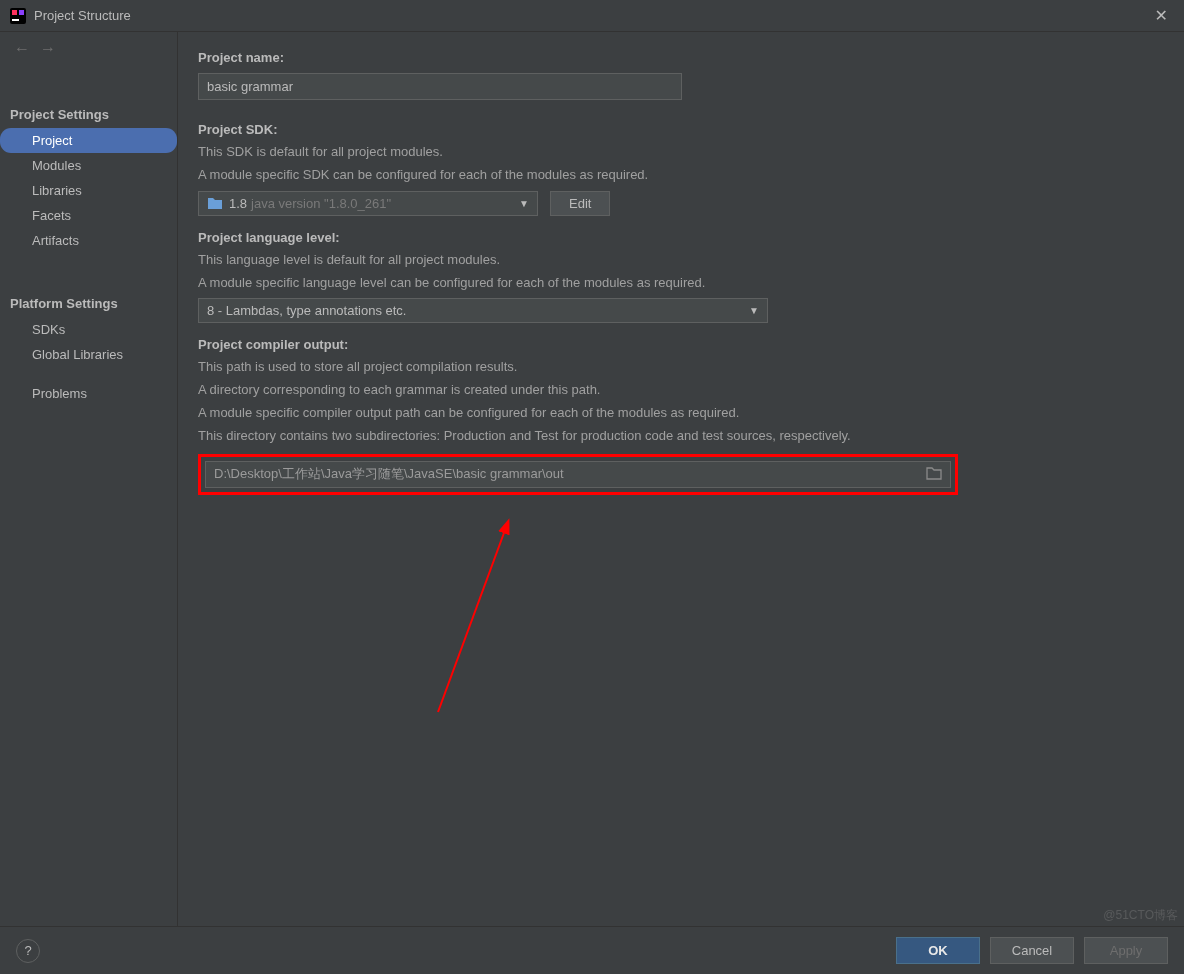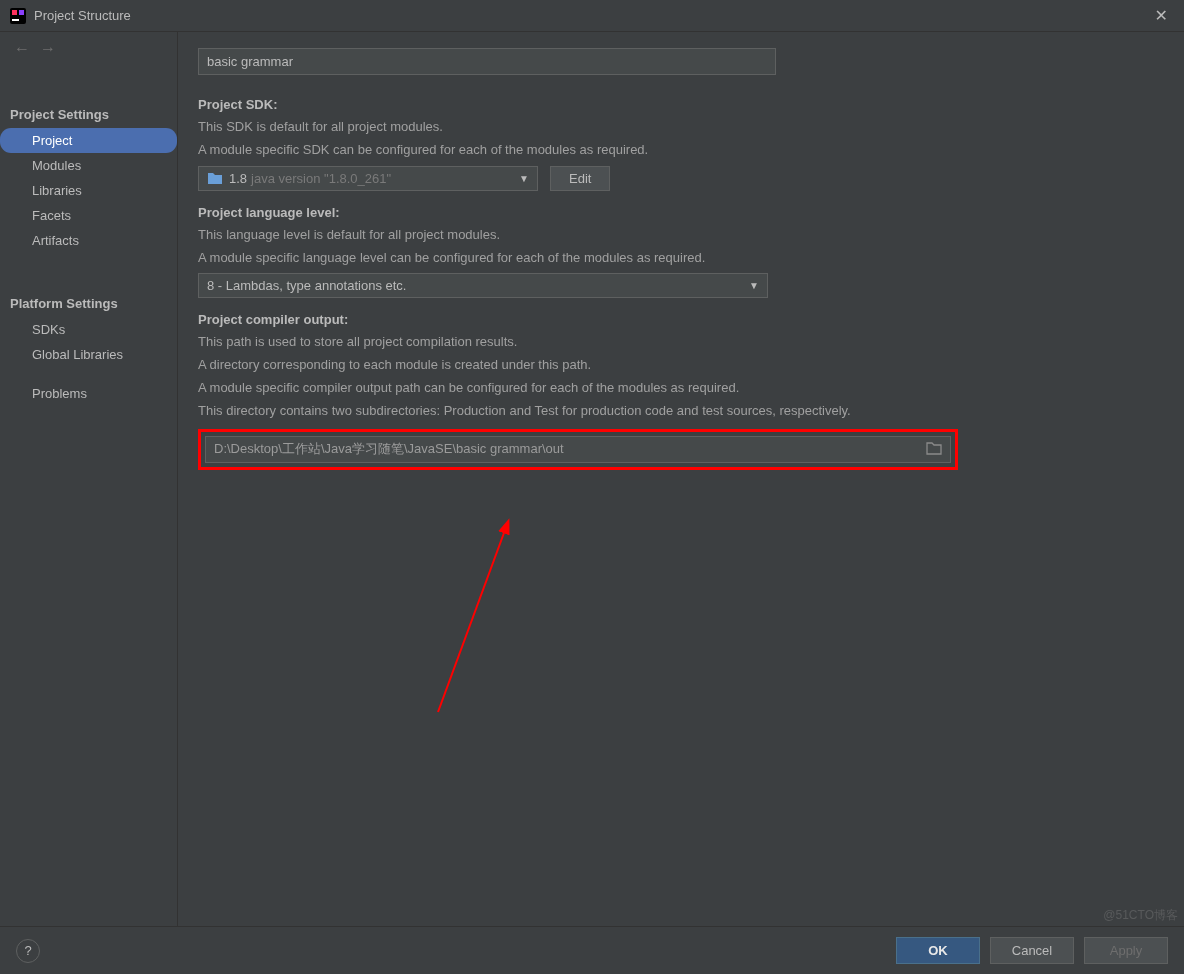--- a/index.html
+++ b/index.html
@@ -89,21 +89,21 @@
       color: #a0a0a0;
       margin-bottom: 4px;
       line-height: 1.45;
     }
     .text-input {
       background: #45494a;
       border: 1px solid #5e6060;
       color: #bbbbbb;
       padding: 5px 8px;
       font-size: 13px;
-      width: 578px;
+      width: 484px;
       margin-top: 2px;
       margin-bottom: 14px;
       outline: none;
     }
     .select-row {
       display: flex;
       gap: 12px;
       align-items: center;
       margin-top: 6px;
       margin-bottom: 14px;
@@ -251,20 +251,21 @@
     <div class="sidebar-item"><span>Artifacts</span></div>
     <div class="section-header">Platform Settings</div>
     <div class="sidebar-item"><span>SDKs</span></div>
     <div class="sidebar-item"><span>Global Libraries</span></div>
     <div class="spacer-sm"></div>
     <div class="sidebar-item" style="padding-left:32px;"><span>Problems</span></div>
   </div>
 
   <div class="content">
     <div class="section-block">
+      <div class="field-label">Project name:</div>
       <input class="text-input" value="basic grammar" style="">
     </div>
 
     <div class="section-block">
       <div class="field-label">Project SDK:</div>
       <div class="help-text">This SDK is default for all project modules.</div>
       <div class="help-text">A module specific SDK can be configured for each of the modules as required.</div>
       <div class="select-row">
         <div class="select-box">
           <span class="folder-icon">
@@ -288,21 +289,21 @@
         <div class="select-box wide">
           <span>8 - Lambdas, type annotations etc.</span>
           <span class="chevron">▼</span>
         </div>
       </div>
     </div>
 
     <div class="section-block">
       <div class="field-label">Project compiler output:</div>
       <div class="help-text">This path is used to store all project compilation results.</div>
-      <div class="help-text">A directory corresponding to each module is created under this path.</div>
+      <div class="help-text">A directory corresponding to each grammar is created under this path.</div>
       <div class="help-text">A module specific compiler output path can be configured for each of the modules as required.</div>
       <div class="help-text">This directory contains two subdirectories: Production and Test for production code and test sources, respectively.</div>
       <div class="highlight-box">
         <div class="path-input-wrap">
           <input class="path-input" value="D:\Desktop\工作站\Java学习随笔\JavaSE\basic grammar\out" style="">
           <span class="browse-folder-icon">
             <svg width="16" height="14" viewBox="0 0 16 14">
                 <path d="M1 2 h5 l2 2 h7 v9 h-14 z" fill="none" stroke="#8a8a8a" stroke-width="1.3"></path>
               </svg>
           </span>

